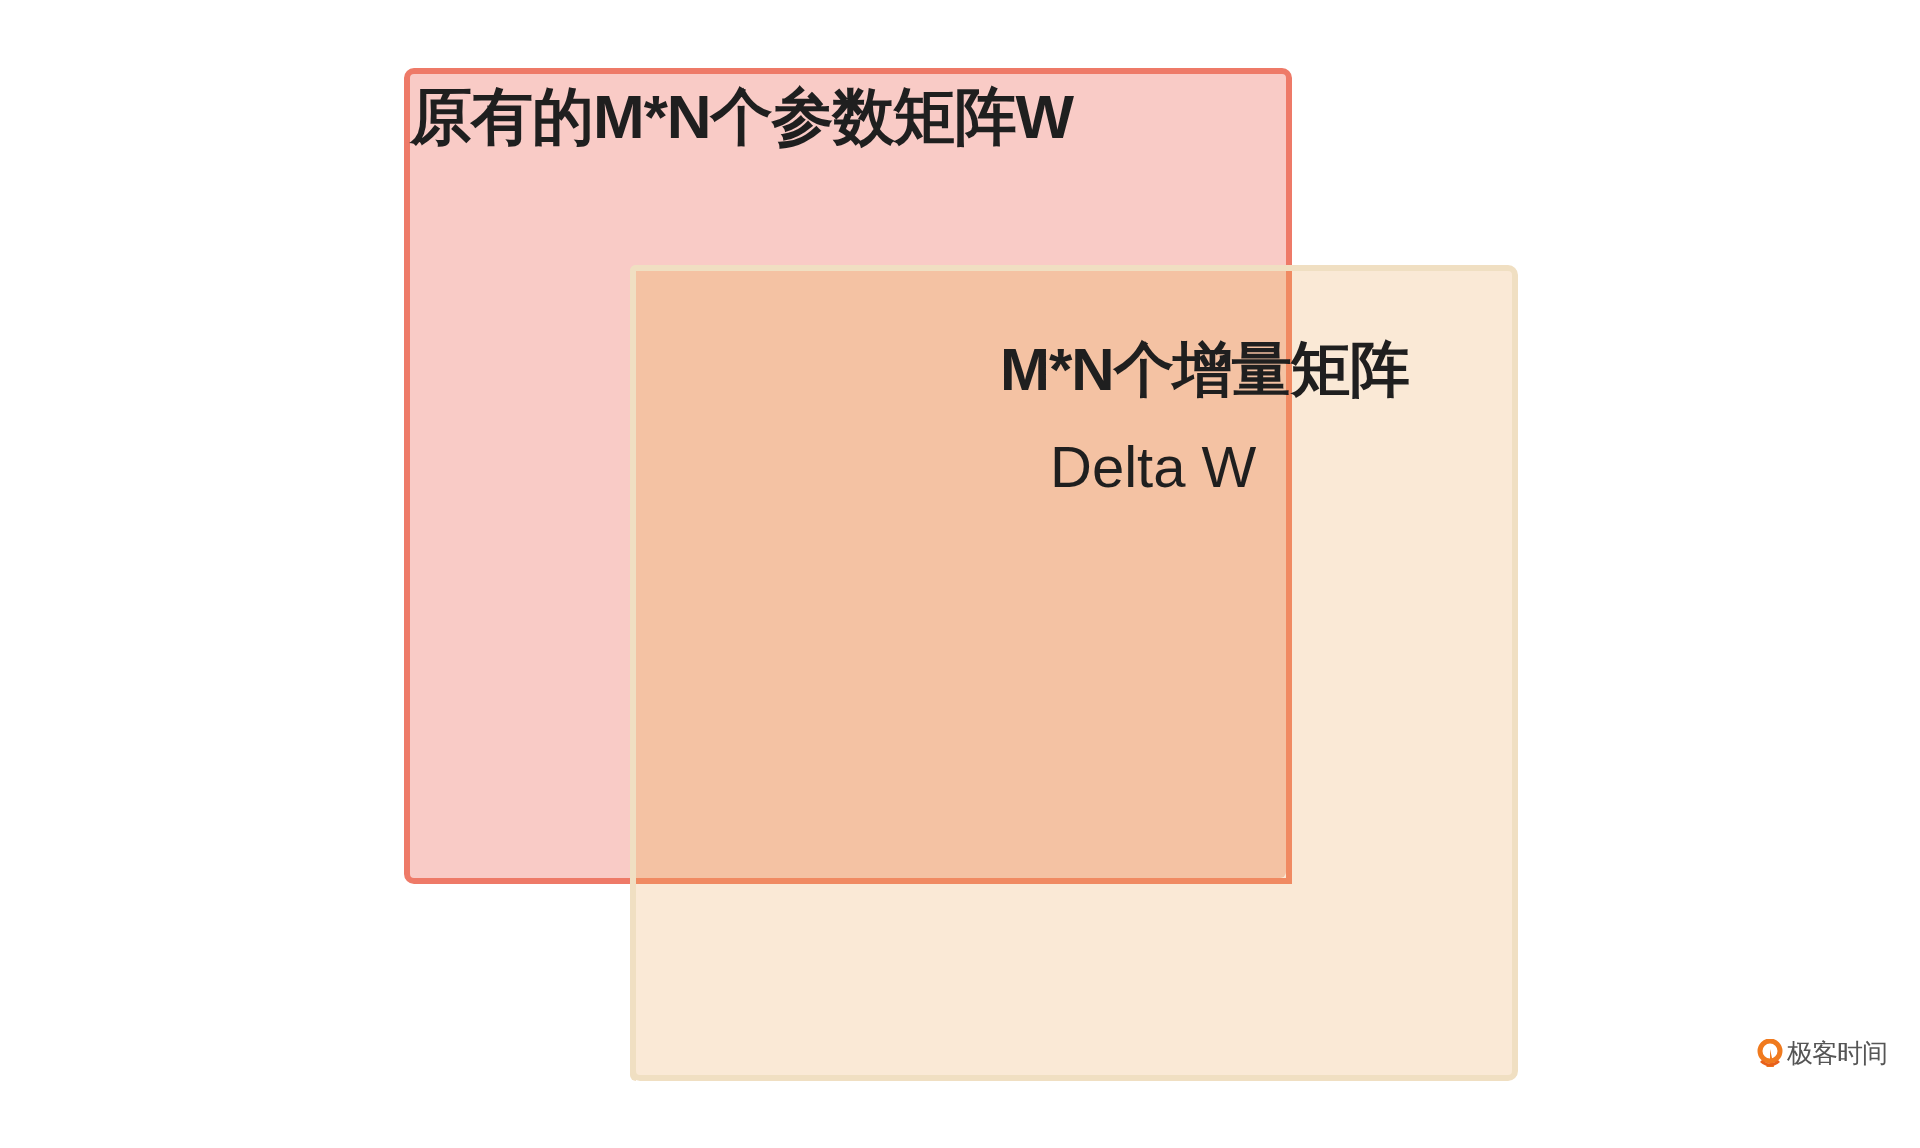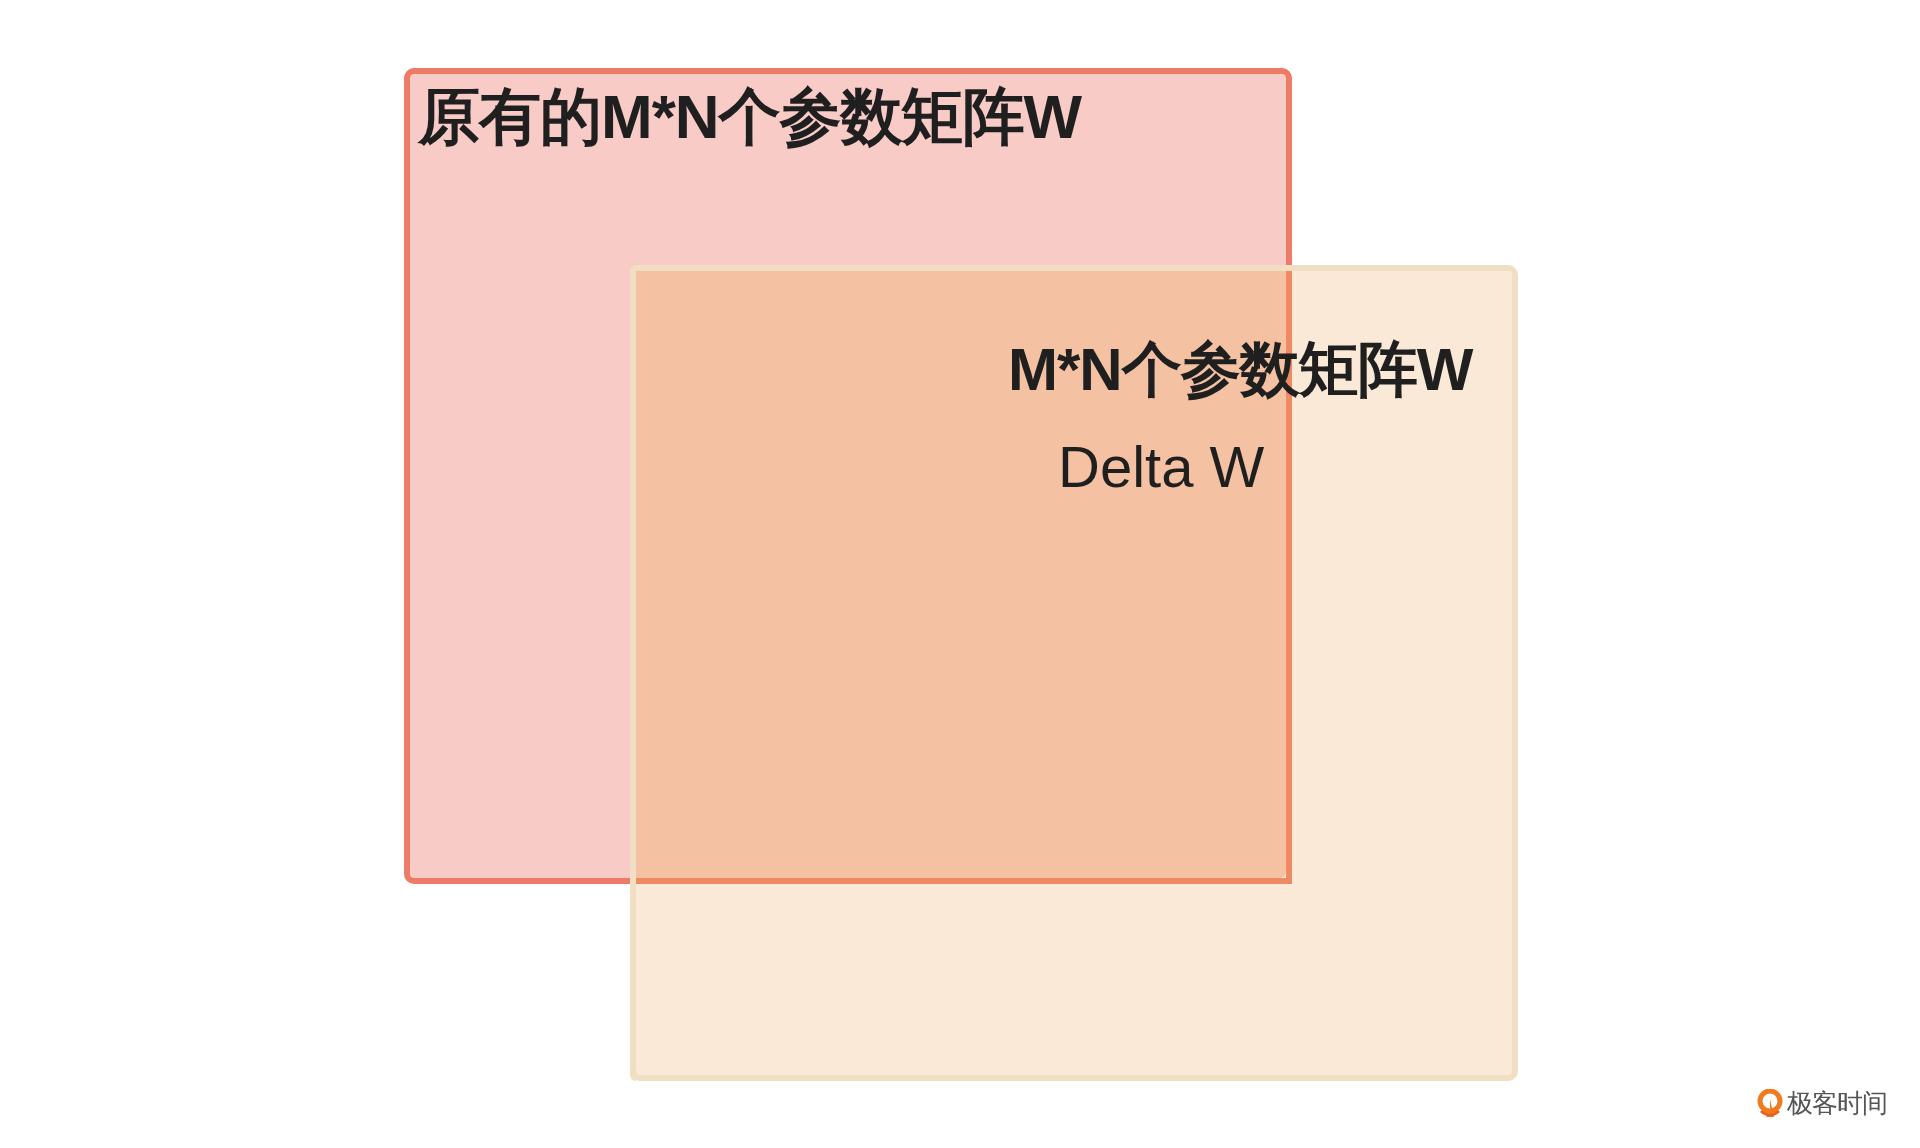--- a/index.html
+++ b/index.html
@@ -95,21 +95,20 @@
       height: 804px;
       background: #fae9d6;
       z-index: 1;
     }
     .label {
       position: absolute;
       color: #1f1f1f;
       white-space: nowrap;
       z-index: 10;
       line-height: 1;
-      padding-left: 8px;
     }
     #title-w {
       left: 410px;
       top: 86px;
       font-size: 62px;
       font-weight: bold;
       letter-spacing: -1px;
     }
     #title-delta {
       left: 1000px;
@@ -120,21 +119,21 @@
     }
     #subtitle-delta {
       left: 1050px;
       top: 438px;
       font-size: 58px;
       font-weight: normal;
     }
     #brand {
       position: absolute;
       left: 1757px;
-      top: 1086px;
+      top: 1036px;
       display: flex;
       align-items: center;
       z-index: 10;
     }
     #brand-logo {
       width: 26px;
       height: 30px;
       position: relative;
       margin-right: 4px;
     }
@@ -154,21 +153,21 @@
 
 <div class="box" id="box-delta" style="background: transparent;"></div>
 
 <div id="overlap"></div>
 <div id="overlap-edge-right"></div>
 <div id="overlap-edge-bottom"></div>
 <div id="beige-left-edge"></div>
 <div id="beige-top-edge"></div>
 
 <div class="label" id="title-w">原有的M*N个参数矩阵W</div>
-<div class="label" id="title-delta">M*N个参数矩阵W</div>
+<div class="label" id="title-delta">M*N个增量矩阵</div>
 <div class="label" id="subtitle-delta">Delta W</div>
 
 <div id="brand">
   <span id="brand-logo">
     <svg width="26" height="30" viewBox="0 0 26 30">
       <circle cx="13" cy="12" r="10" fill="none" stroke="#f07a1e" stroke-width="5"></circle>
       <path d="M13 10 L13 24 L9 28 L17 28 Z" fill="#f07a1e"></path>
       <path d="M4 22 Q13 30 22 22" fill="none" stroke="#e8601a" stroke-width="3"></path>
     </svg>
   </span>

